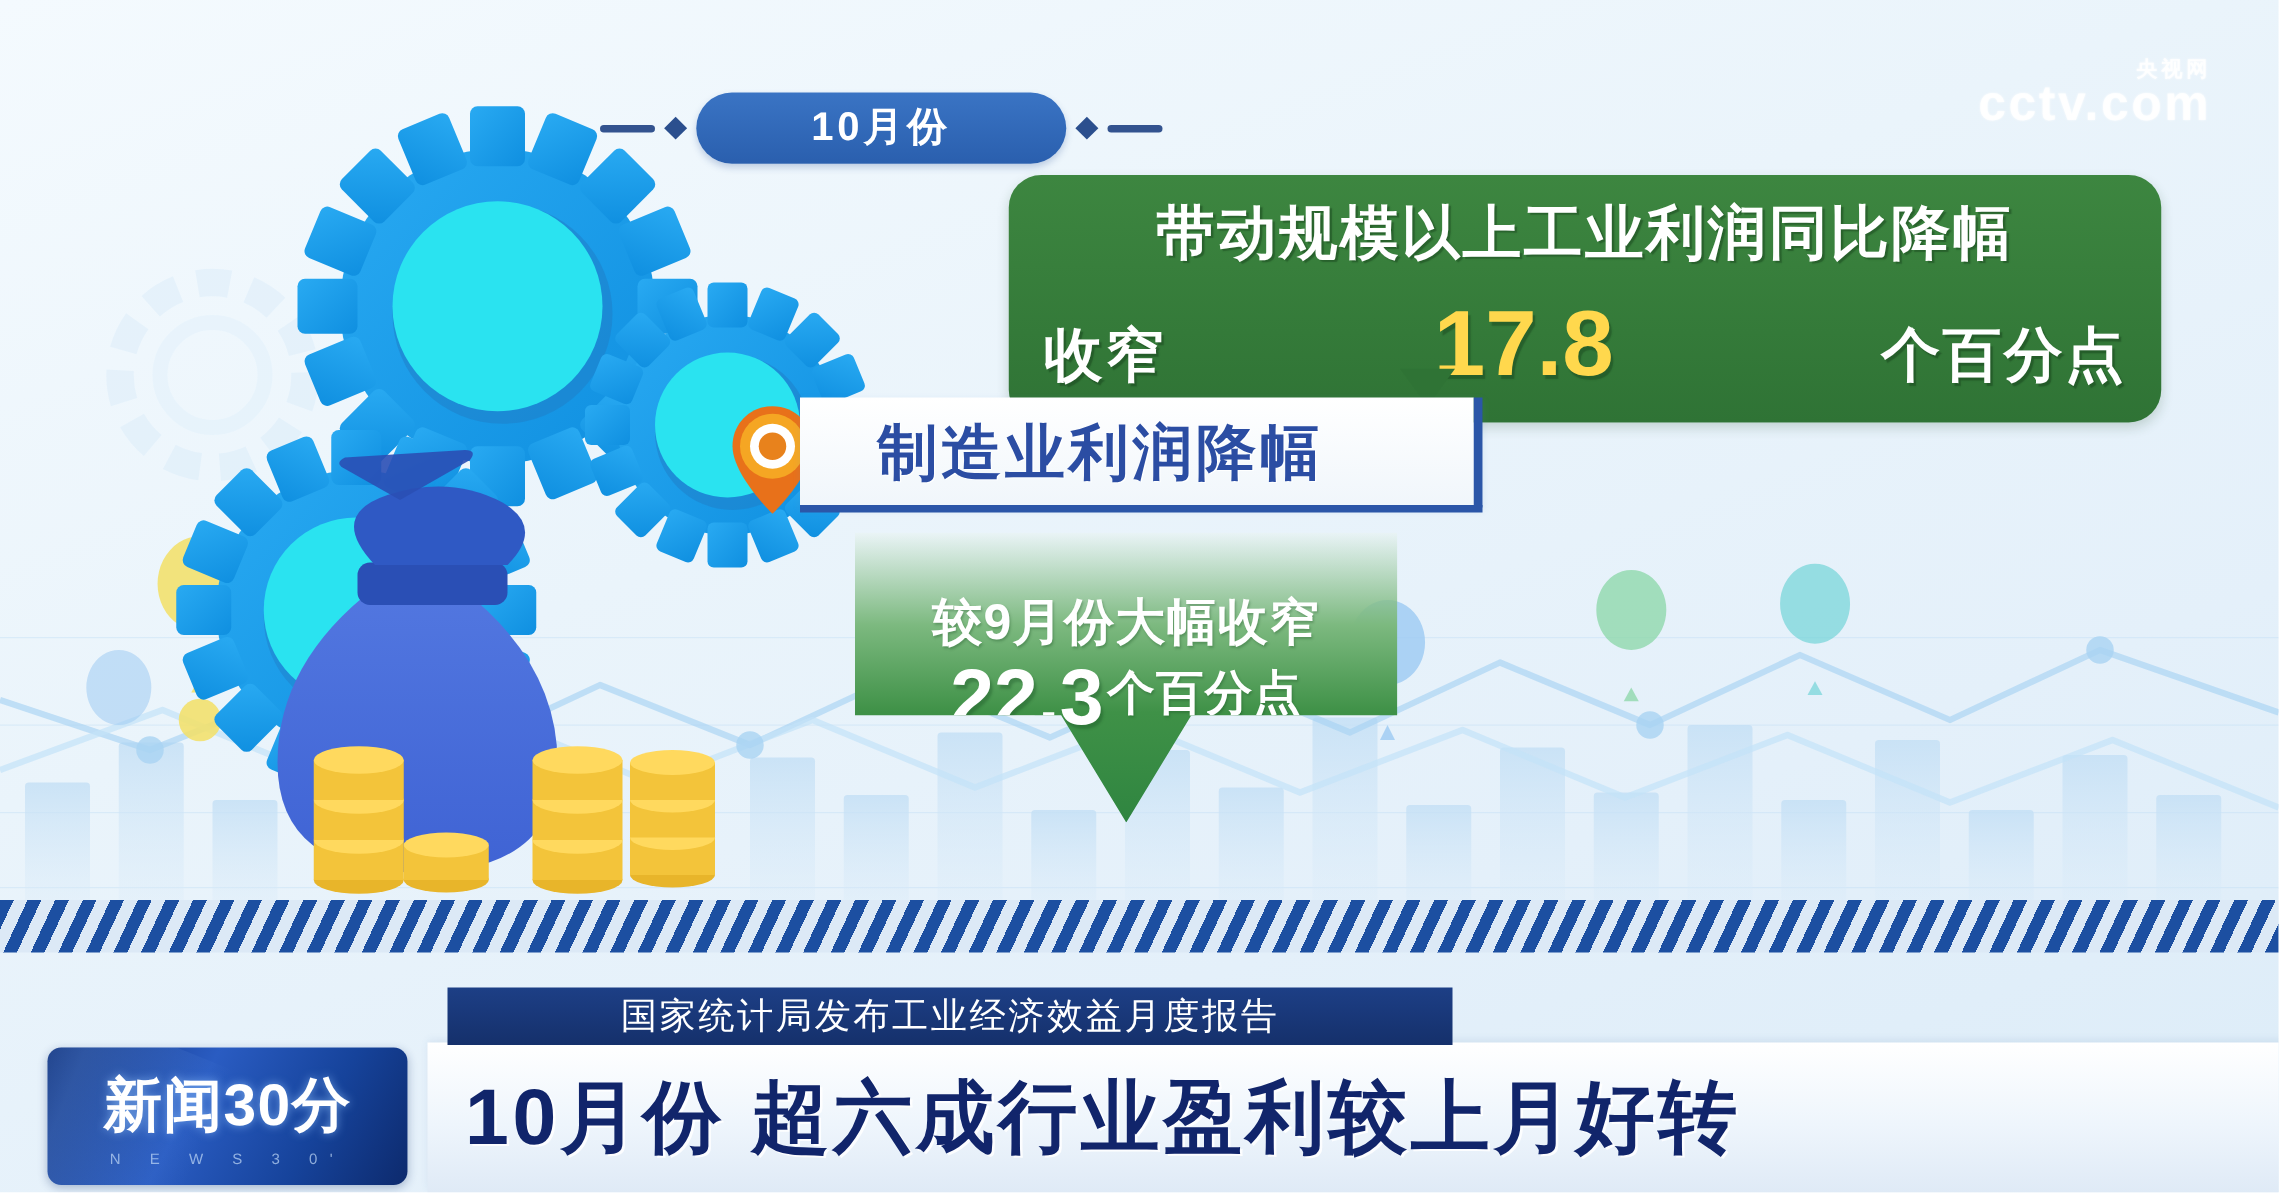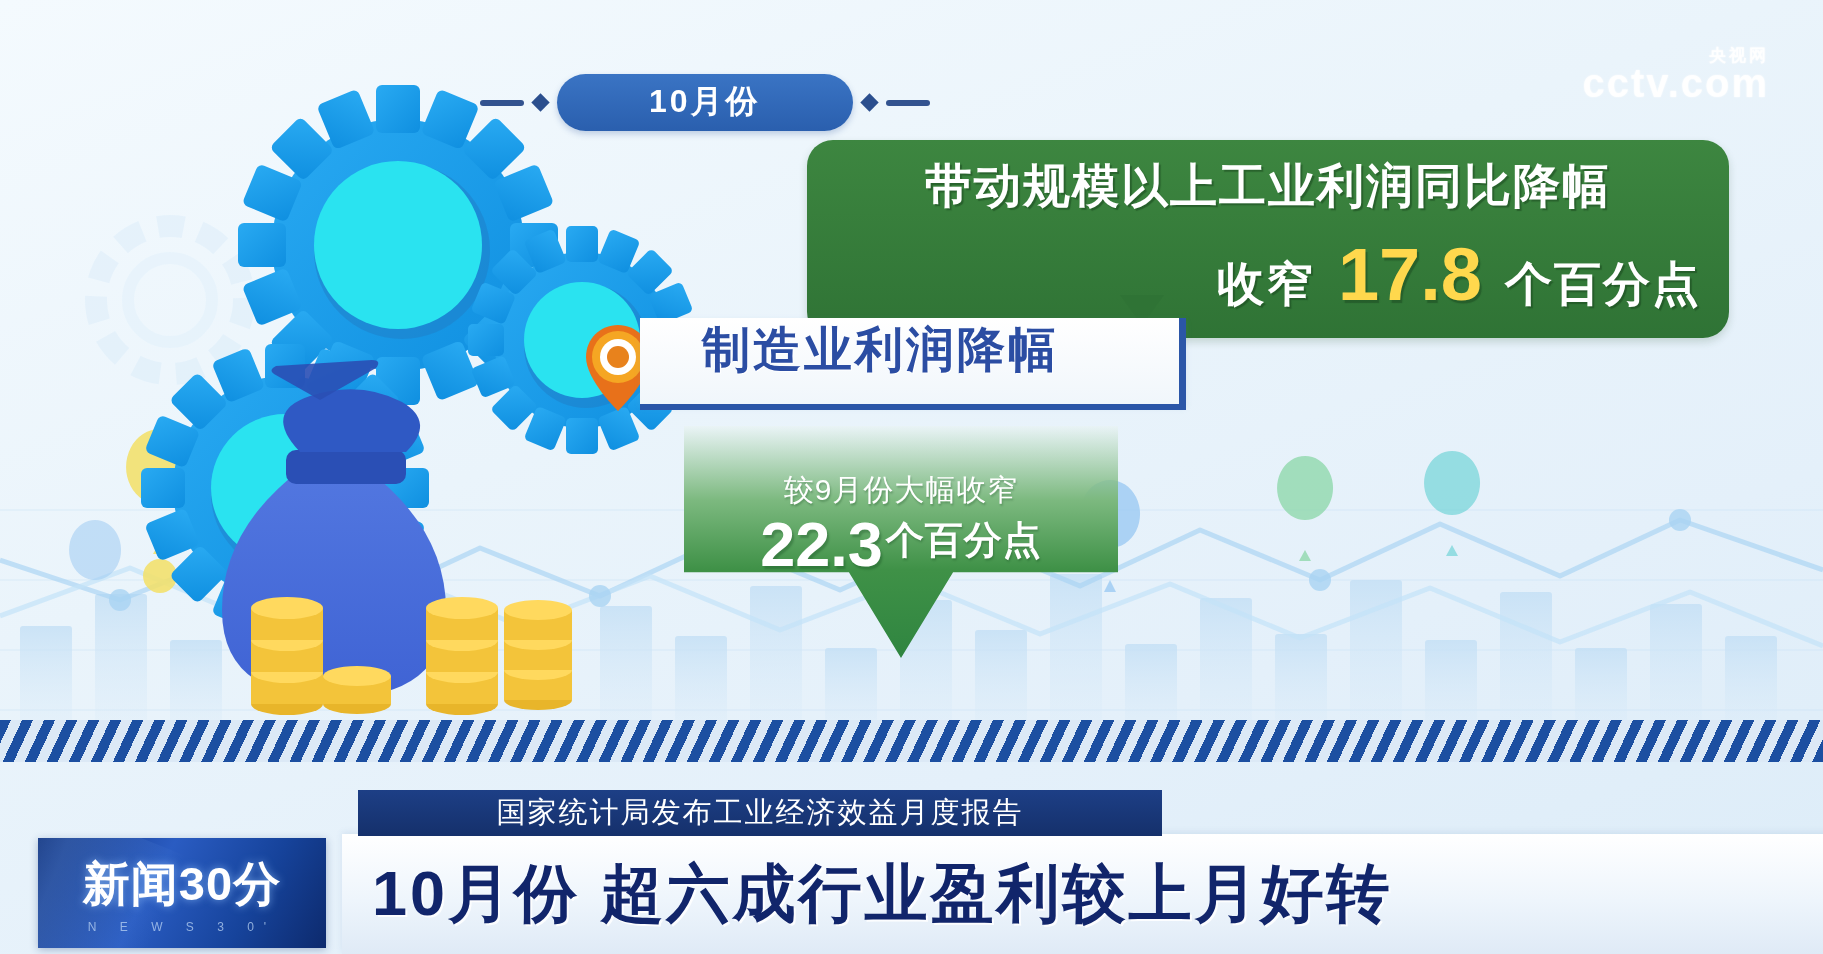--- a/index.html
+++ b/index.html
@@ -79,21 +79,21 @@
     padding: 18px 28px 22px 28px;
     text-align: center;
     box-shadow: 0 4px 9px rgba(30,70,35,.18);
   }
   #green-banner .gb-line1 {
     color:#ffffff; font-size:47px; font-weight:bold; letter-spacing:2px;
     text-shadow: 2px 2px 1px rgba(20,60,25,.45);
     white-space: nowrap; line-height: 1.18;
   }
   #green-banner .gb-line2 {
-    display:flex; align-items:baseline; justify-content:flex-end; gap:23px;
+    display:flex; align-items:baseline; justify-content:space-between; gap:23px;
     margin-top: 4px; white-space: nowrap;
   }
   #green-banner .gb-prefix, #green-banner .gb-suffix {
     color:#ffffff; font-size:47px; font-weight:bold; letter-spacing:2px;
     text-shadow: 2px 2px 1px rgba(20,60,25,.45);
   }
   #green-banner .gb-number {
     color:#ffd84d; font-size:74px; font-weight:bold; letter-spacing:0px;
     text-shadow: 2px 3px 1px rgba(20,60,25,.40);
     line-height: .92;
@@ -107,21 +107,21 @@
     border-right: 22px solid transparent;
     border-top: 30px solid #2f7335;
   }
 
   
   #white-banner {
     position: absolute; left: 640px; top: 318px;
     width: 546px; height: 88px;
     background: linear-gradient(180deg,#ffffff 0%, #f0f6fb 100%);
     border-right: 7px solid #2b56a8;
-    display: flex; 
+    display: flex; align-items: center;
     padding-left: 62px;
     box-shadow: 0 2px 6px rgba(100,140,190,.14);
   }
   #white-banner .wb-text {
     color:#2b4da3; font-size:48px; font-weight:bold; letter-spacing:3px;
     text-shadow: 1px 1px 0 rgba(255,255,255,.9);
     white-space: nowrap;
   }
   #white-banner-underline {
     position:absolute; left:640px; top:404px; width:546px; height:6px;
@@ -134,21 +134,21 @@
   
   #green-arrow {
     position: absolute; left: 684px; top: 426px;
     width: 434px; height: 232px;
     background: linear-gradient(180deg, rgba(235,245,236,.30) 0%, #7cb97f 32%, #3f9147 62%, #2f8540 100%);
     clip-path: polygon(0 0, 100% 0, 100% 63%, 62% 63%, 50% 100%, 38% 63%, 0 63%);
     display:flex; flex-direction:column; align-items:center; justify-content:flex-start;
     padding-top: 44px;
   }
   #green-arrow .ga-line1 {
-    color:#ffffff; font-size:30px; font-weight:normal; letter-spacing:1px;
+    color:#ffffff; font-size:40px; font-weight:bold; letter-spacing:1px;
     text-shadow: 1px 2px 2px rgba(20,70,30,.30); white-space:nowrap;
   }
   #green-arrow .ga-line2 {
     display:flex; align-items:flex-start; gap:3px; margin-top: 4px; white-space:nowrap;
   }
   #green-arrow .ga-number {
     color:#ffffff; font-size:63px; font-weight:bold;
     text-shadow: 2px 3px 2px rgba(20,70,30,.32); line-height:.95;
   }
   #green-arrow .ga-suffix {
@@ -184,20 +184,21 @@
     color:#11256b; font-size:63px; font-weight:bold; letter-spacing:3px;
     text-shadow: 2px 2px 0 rgba(255,255,255,.85);
     white-space:nowrap;
   }
   #program-logo {
     position:absolute; left:38px; bottom:6px; width:288px; height:110px;
     background: linear-gradient(118deg,#0e2e78 0%, #2a5cc2 40%, #16439b 72%, #0d2a6d 100%);
     display:flex; flex-direction:column; align-items:center; justify-content:center;
     box-shadow: 0 2px 8px rgba(20,50,110,.3);
     overflow:hidden;
+    border-radius:11px;
   }
   #program-logo::after {
     content:""; position:absolute; left:-40%; top:-30%;
     width:80%; height:200%; transform: rotate(22deg);
     background: linear-gradient(90deg, rgba(255,255,255,.0), rgba(140,190,255,.22), rgba(255,255,255,0));
   }
   #program-logo .pl-cn {
     position:relative; z-index:2;
     color:#ffffff; font-size:47px; font-weight:bold; letter-spacing:1px;
     text-shadow: 0 0 8px rgba(150,200,255,.65);

